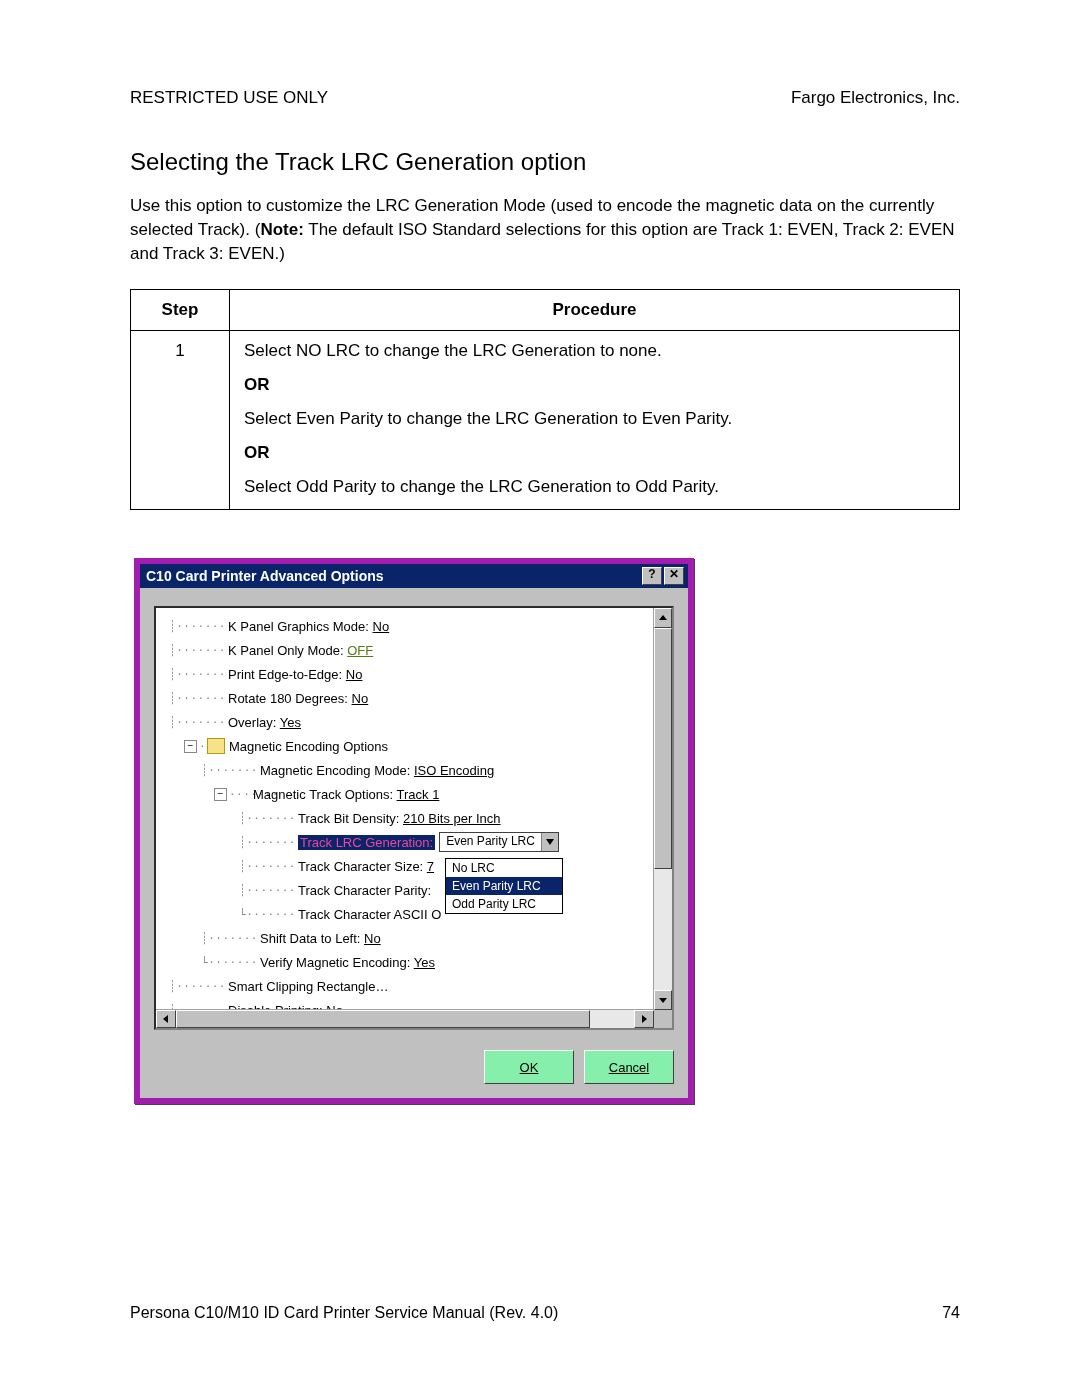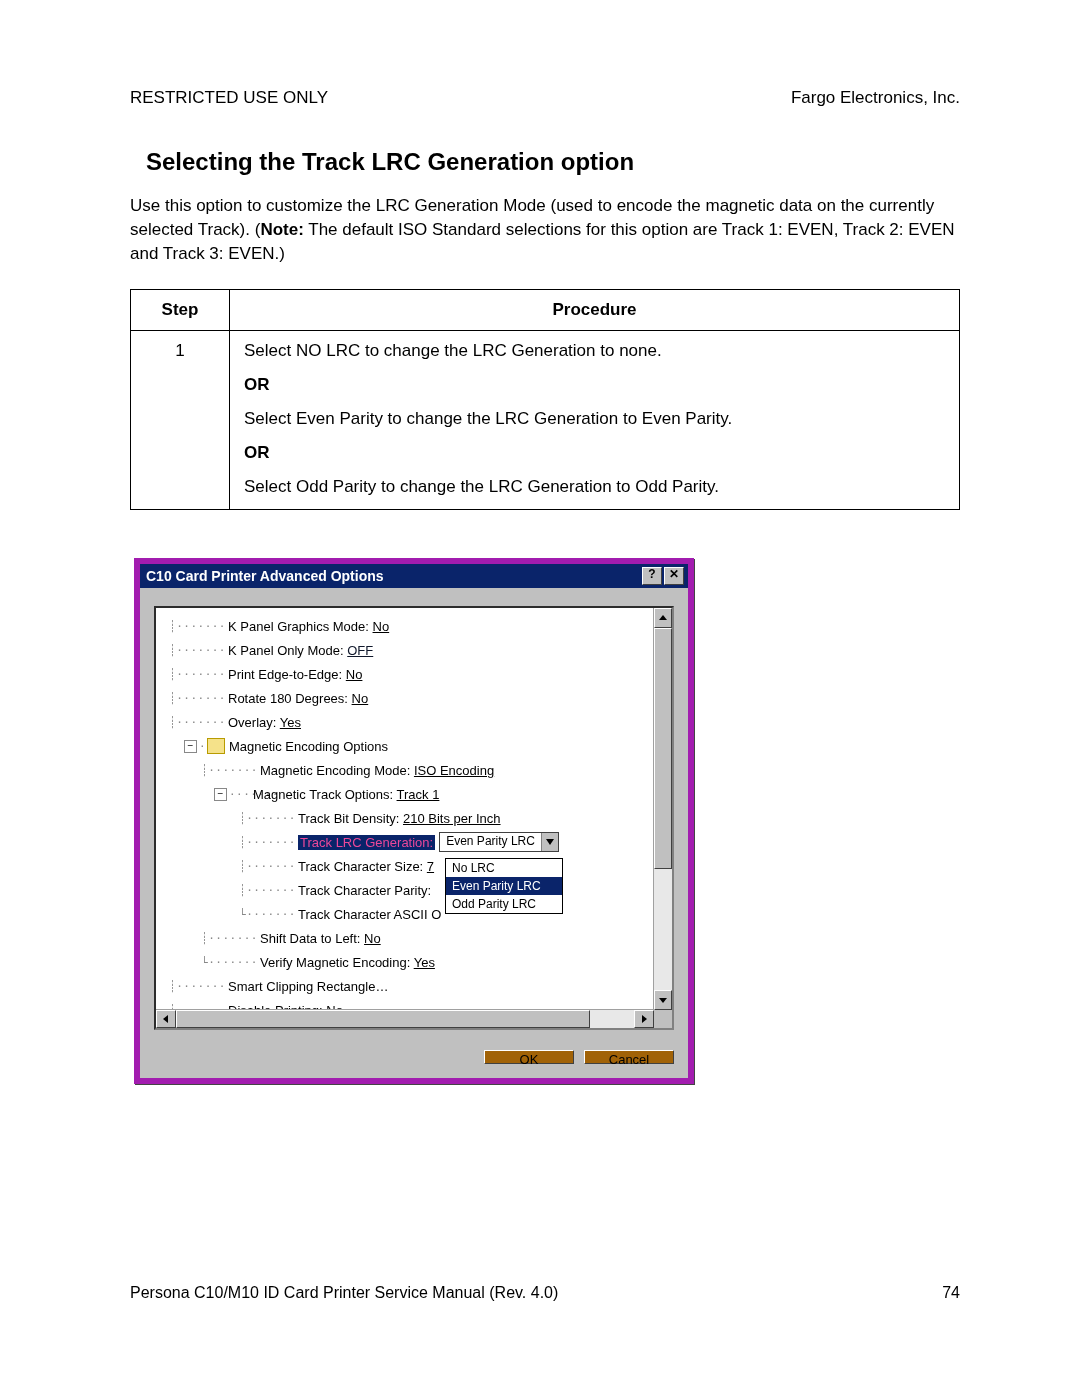--- a/index.html
+++ b/index.html
@@ -17,22 +17,22 @@
   }
   .header-row {
     display: flex;
     justify-content: space-between;
     font-size: 17px;
     margin-bottom: 40px;
     margin-top: 28px;
   }
   h2.section-title {
     font-size: 24px;
-    font-weight: bold;
-    margin: 6px 0 18px 16px;
+    font-weight: normal;
+    margin: 6px 0 18px 0;
   }
   .intro {
     font-size: 17px;
     line-height: 1.4;
     margin-bottom: 24px;
   }
   .bold { font-weight: bold; }
   table.steps {
     border-collapse: collapse;
     width: 100%;
@@ -196,25 +196,25 @@
     background: #c0c0c0;
     border: 1px solid #fff; border-right-color: #404040; border-bottom-color: #404040;
   }
   .corner {
     position: absolute; right: 0; bottom: 0; width: 18px; height: 18px; background: #c0c0c0;
   }
   .dlg-buttons {
     display: flex; justify-content: flex-end; gap: 10px; margin-top: 20px;
   }
   .win-btn {
-    width: 90px; height: 14px;
-    background: #a16207;
+    width: 90px; height: 34px;
+    background: #86efac;
     border: 1px solid #fff;
     border-right-color: #404040; border-bottom-color: #404040;
-    font-family: Tahoma, sans-serif; font-size: 13px;
+    font-family: Tahoma, sans-serif; font-size: 13px; text-decoration: underline;
   }
   .footer-row {
     display: flex; justify-content: space-between;
     font-size: 16px; margin-top: 200px;
   }
   svg.chev { width: 8px; height: 8px; }
 </style>
 </head>
 <body>
 
@@ -261,21 +261,21 @@
       <div class="tree-box">
         <div class="tree-content">
 
           <div class="tree-row">
             <span class="dots lvl1">┊·······</span>
             <span class="node-text"><span>K Panel Graphics Mode: </span><span class="val">No</span></span>
           </div>
 
           <div class="tree-row">
             <span class="dots lvl1">┊·······</span>
-            <span class="node-text"><span>K Panel Only Mode: </span><span class="val" style="color:#0f172a">OFF</span></span>
+            <span class="node-text"><span>K Panel Only Mode: </span><span class="val" style="color:#4d7c0f">OFF</span></span>
           </div>
 
           <div class="tree-row">
             <span class="dots lvl1">┊·······</span>
             <span class="node-text"><span>Print Edge-to-Edge: </span><span class="val">No</span></span>
           </div>
 
           <div class="tree-row">
             <span class="dots lvl1">┊·······</span>
             <span class="node-text"><span>Rotate 180 Degrees: </span><span class="val">No</span></span>

